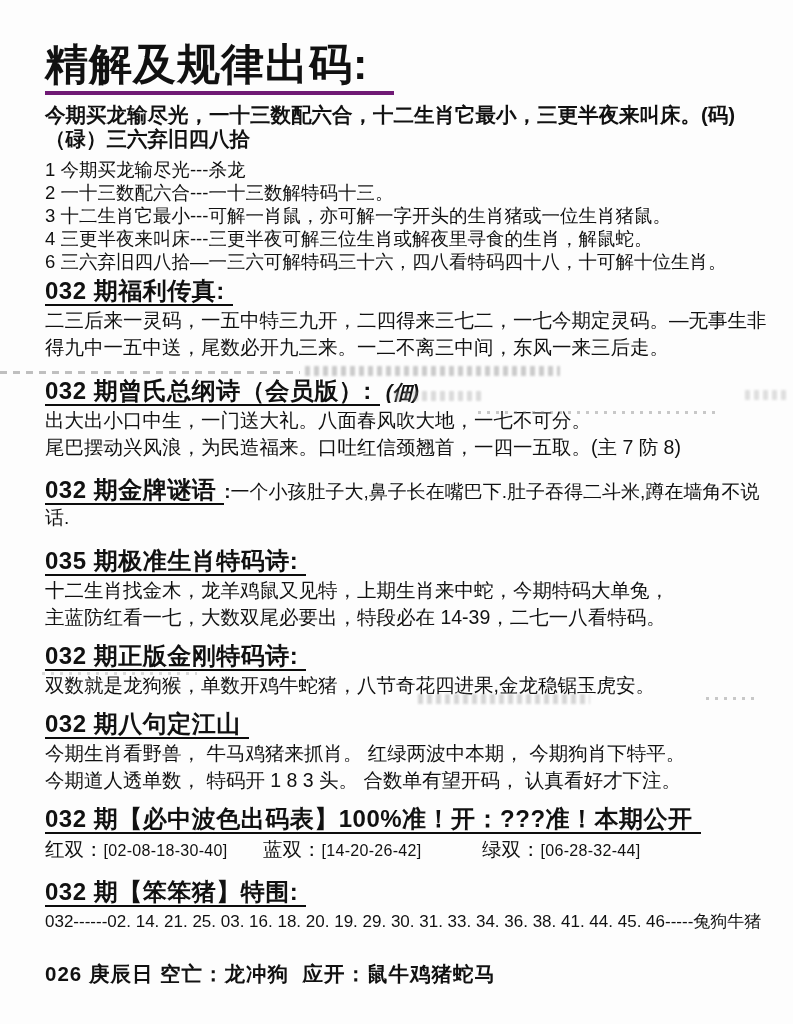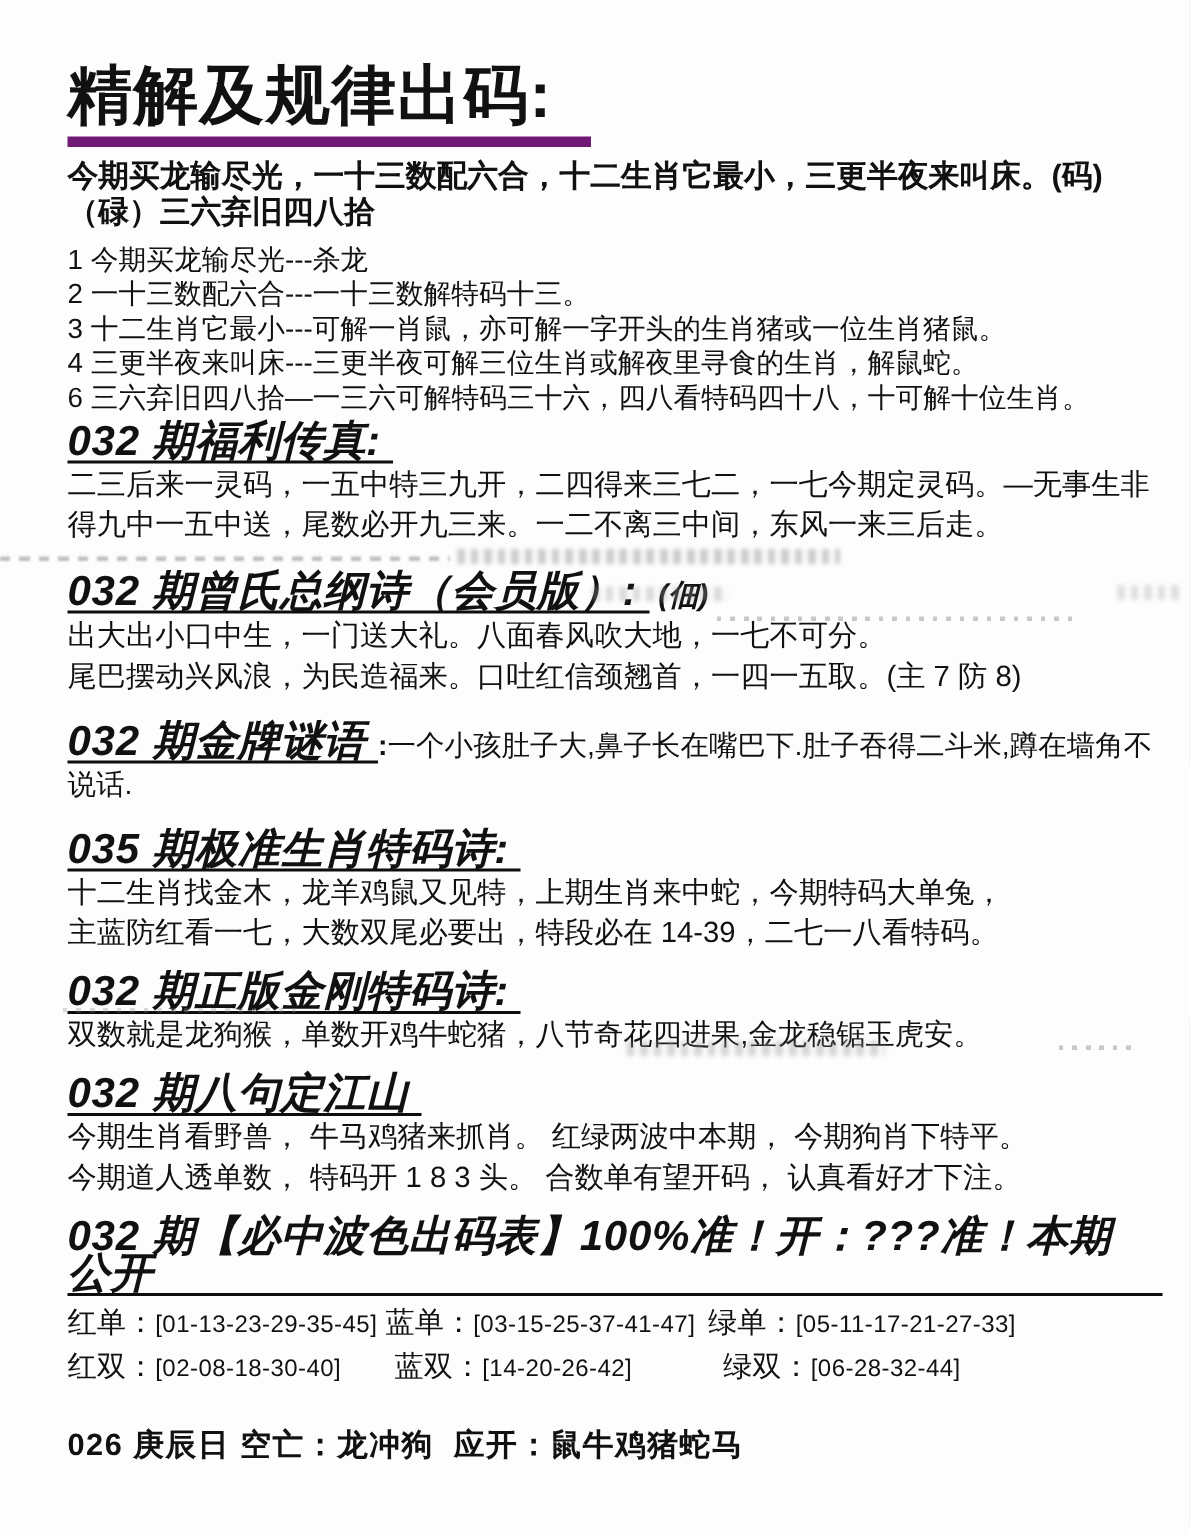--- a/index.html
+++ b/index.html
@@ -17,21 +17,21 @@
     padding: 40px 18px 0 45px;
   }
 
   
   .title {
     display: inline-block;
     font-size: 43px;
     font-weight: bold;
     line-height: 1.12;
     letter-spacing: 1px;
-    border-bottom: 7px solid #701a75;
+    border-bottom: 4px solid #701a75;
     padding: 0 26px 3px 0;
   }
 
   
   .intro { margin-top: 8px; }
   .intro p {
     font-size: 20.5px;
     font-weight: bold;
     line-height: 24px;
     white-space: pre-wrap;
@@ -41,23 +41,22 @@
   .notes { margin-top: 7px; }
   .notes p {
     font-size: 18.5px;
     line-height: 23px;
     white-space: pre-wrap;
   }
 
   
   .sec h2 {
     display: inline-block;
-    font-size: 28px;
+    font-size: 24px;
     font-weight: bold;
-    font-style: italic;
     letter-spacing: 0.5px;
     line-height: 25px;
     border-bottom: 2.5px solid #0d0d0d;
     padding: 0 8px 1px 0;
   }
   .sec .line {
     font-size: 19.5px;
     line-height: 25px;
     margin-top: 2px;
     white-space: pre-wrap;
@@ -164,33 +163,30 @@
   </div>
 
   <div class="sec" style="margin-top:13px">
     <h2>032 期八句定江山</h2>
     <p class="line">今期生肖看野兽， 牛马鸡猪来抓肖。 红绿两波中本期， 今期狗肖下特平。</p>
     <p class="line">今期道人透单数， 特码开 1 8 3 头。 合数单有望开码， 认真看好才下注。</p>
   </div>
 
   <div class="sec" style="margin-top:13px">
     <h2>032 期【必中波色出码表】100%准！开：???准！本期公开</h2>
-    <div class="bose-row" style="margin-top:4px">
-      <span class="bose-group" style="left:0"><span class="bose-label">红单：</span><span class="bose-nums">[01-13-23-29-35-45]</span></span>
-      <span class="bose-group" style="left:212px"><span class="bose-label">蓝单：</span><span class="bose-nums">[03-15-25-37-41-47]</span></span>
-      <span class="bose-group" style="left:427px"><span class="bose-label">绿单：</span><span class="bose-nums">[05-11-17-21-27-33]</span></span>
-    </div>
     <div class="bose-row">
       <span class="bose-group" style="left:0"><span class="bose-label">红双：</span><span class="bose-nums">[02-08-18-30-40]</span></span>
       <span class="bose-group" style="left:218px"><span class="bose-label">蓝双：</span><span class="bose-nums">[14-20-26-42]</span></span>
       <span class="bose-group" style="left:437px"><span class="bose-label">绿双：</span><span class="bose-nums">[06-28-32-44]</span></span>
     </div>
   </div>
 
   <div class="sec" style="margin-top:16px">
+    <h2>032 期【笨笨猪】特围:</h2>
+    <p class="benben-line">032------02. 14. 21. 25. 03. 16. 18. 20. 19. 29. 30. 31. 33. 34. 36. 38. 41. 44. 45. 46-----兔狗牛猪</p>
   </div>
 
   <p class="footer-line">026 庚辰日 空亡：龙冲狗  应开：鼠牛鸡猪蛇马</p>
 
   
   <div class="art art-dashrow" style="top:371px; left:0; width:300px"></div>
   <div class="art art-streak" style="top:366px; left:305px; width:255px"></div>
   <div class="art art-streak" style="top:391px; left:395px; width:90px; opacity:0.35"></div>
   <div class="art art-streak" style="top:390px; left:745px; width:42px; opacity:0.3"></div>
   <div class="art art-dots" style="top:411px; left:478px; width:240px"></div>

